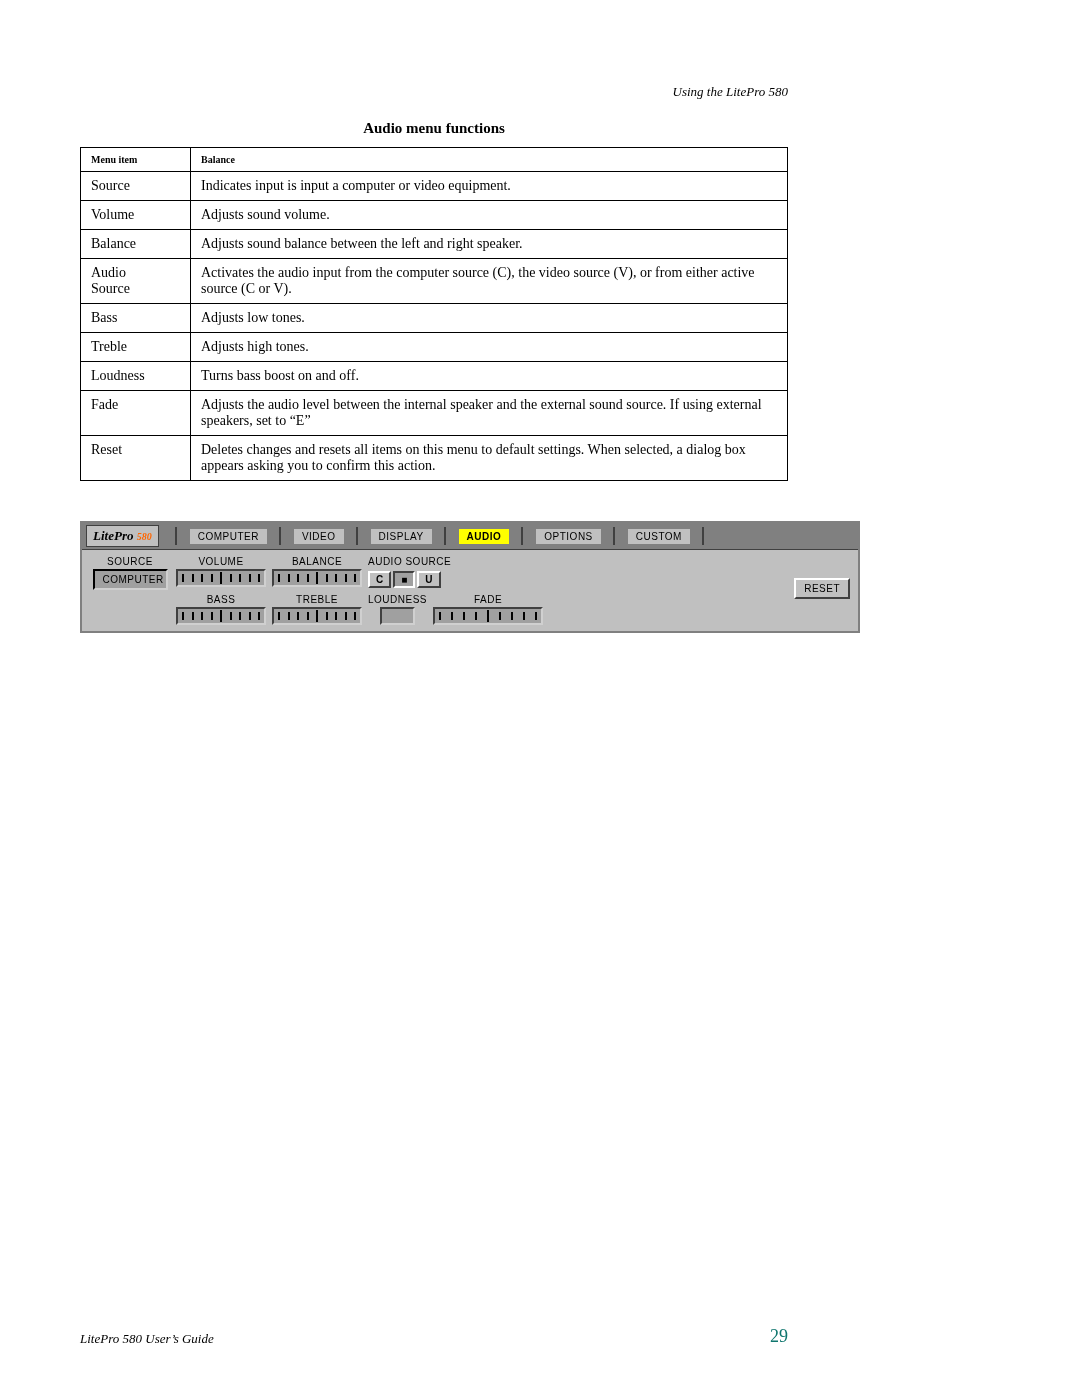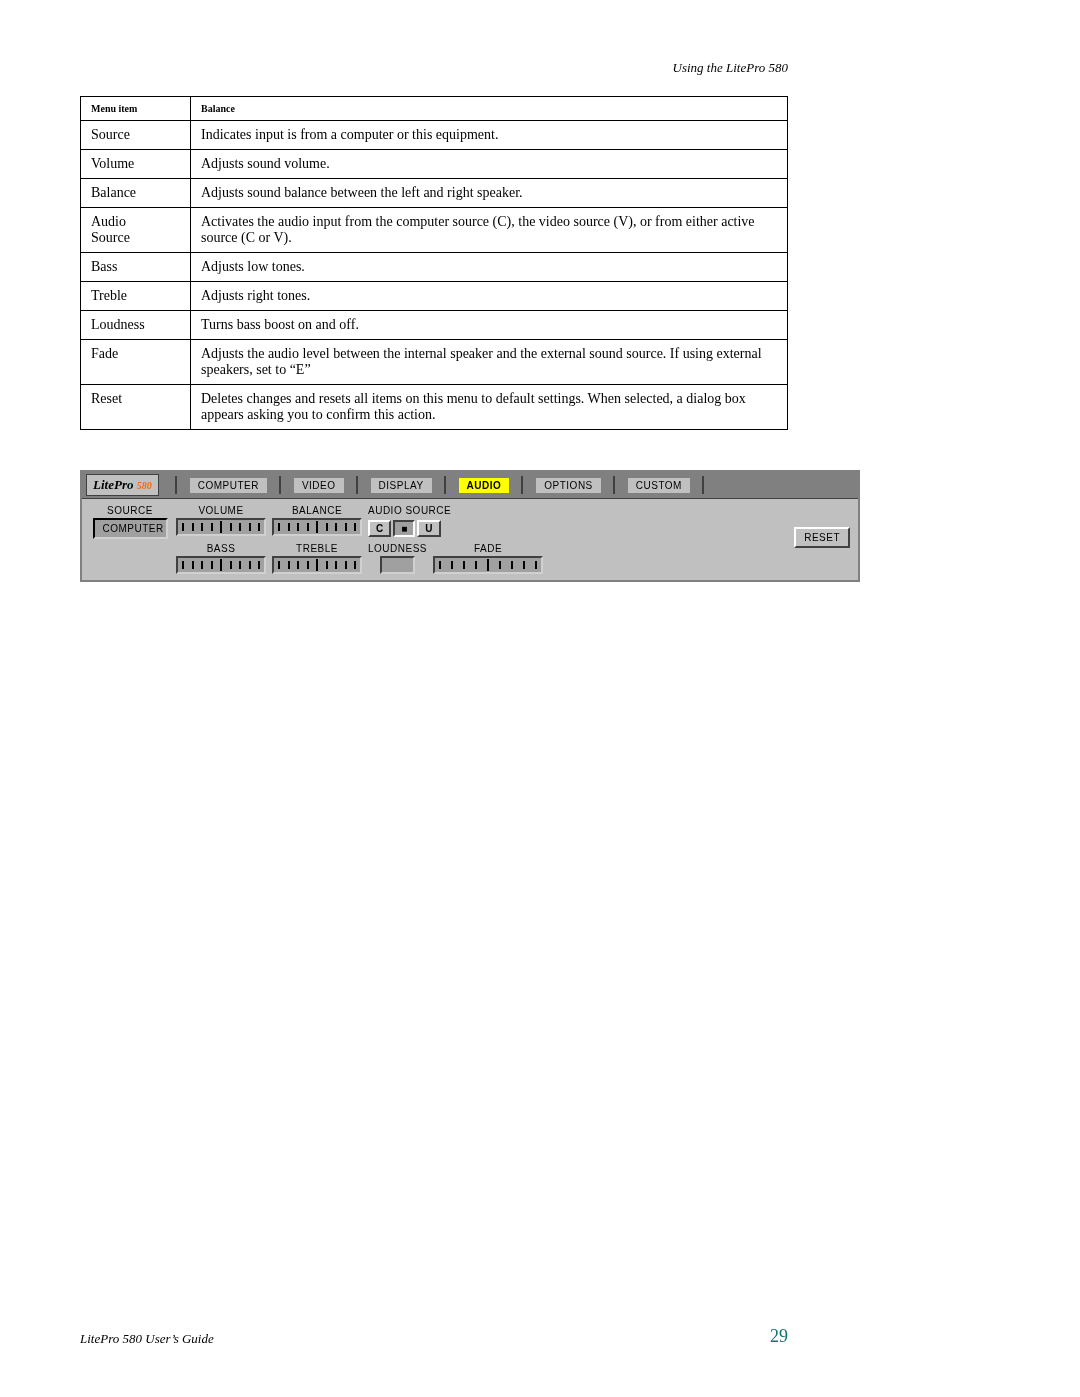--- a/index.html
+++ b/index.html
@@ -10,21 +10,21 @@
       font-size: 14px;
       color: #000000;
       width: 1080px;
       min-height: 1397px;
       position: relative;
     }
 
     .page-container {
       width: 868px;
       min-height: 1397px;
-      padding: 60px 80px;
+      padding: 84px 80px;
       position: relative;
     }
 
     .header-right {
       text-align: right;
       font-style: italic;
       font-size: 13px;
       margin-bottom: 20px;
       color: #000;
     }
@@ -321,53 +321,54 @@
   </style>
 </head>
 <body>
 
 <div class="page-container">
 
   <div class="header-right">
     <span>Using the LitePro 580</span>
   </div>
 
+  <div class="section-title">Audio menu functions</div>
 
   <table class="audio-table">
     <thead>
       <tr>
         <th>Menu item</th>
         <th>Balance</th>
       </tr>
     </thead>
     <tbody id="table-body">
     <tr>
           <td style="white-space: pre;">Source</td>
-          <td>Indicates input is from a computer or this equipment.</td>
+          <td>Indicates input is input a computer or video equipment.</td>
         </tr>
         <tr>
           <td style="white-space: pre;">Volume</td>
           <td>Adjusts sound volume.</td>
         </tr>
         <tr>
           <td style="white-space: pre;">Balance</td>
           <td>Adjusts sound balance between the left and right speaker.</td>
         </tr>
         <tr>
           <td style="white-space: pre;">Audio
 Source</td>
           <td>Activates the audio input from the computer source (C), the video source (V), or from either active source (C or V).</td>
         </tr>
         <tr>
           <td style="white-space: pre;">Bass</td>
           <td>Adjusts low tones.</td>
         </tr>
         <tr>
           <td style="white-space: pre;">Treble</td>
-          <td>Adjusts right tones.</td>
+          <td>Adjusts high tones.</td>
         </tr>
         <tr>
           <td style="white-space: pre;">Loudness</td>
           <td>Turns bass boost on and off.</td>
         </tr>
         <tr>
           <td style="white-space: pre;">Fade</td>
           <td>Adjusts the audio level between the internal speaker and the external sound source. If using external speakers, set to “E”</td>
         </tr>
         <tr>

